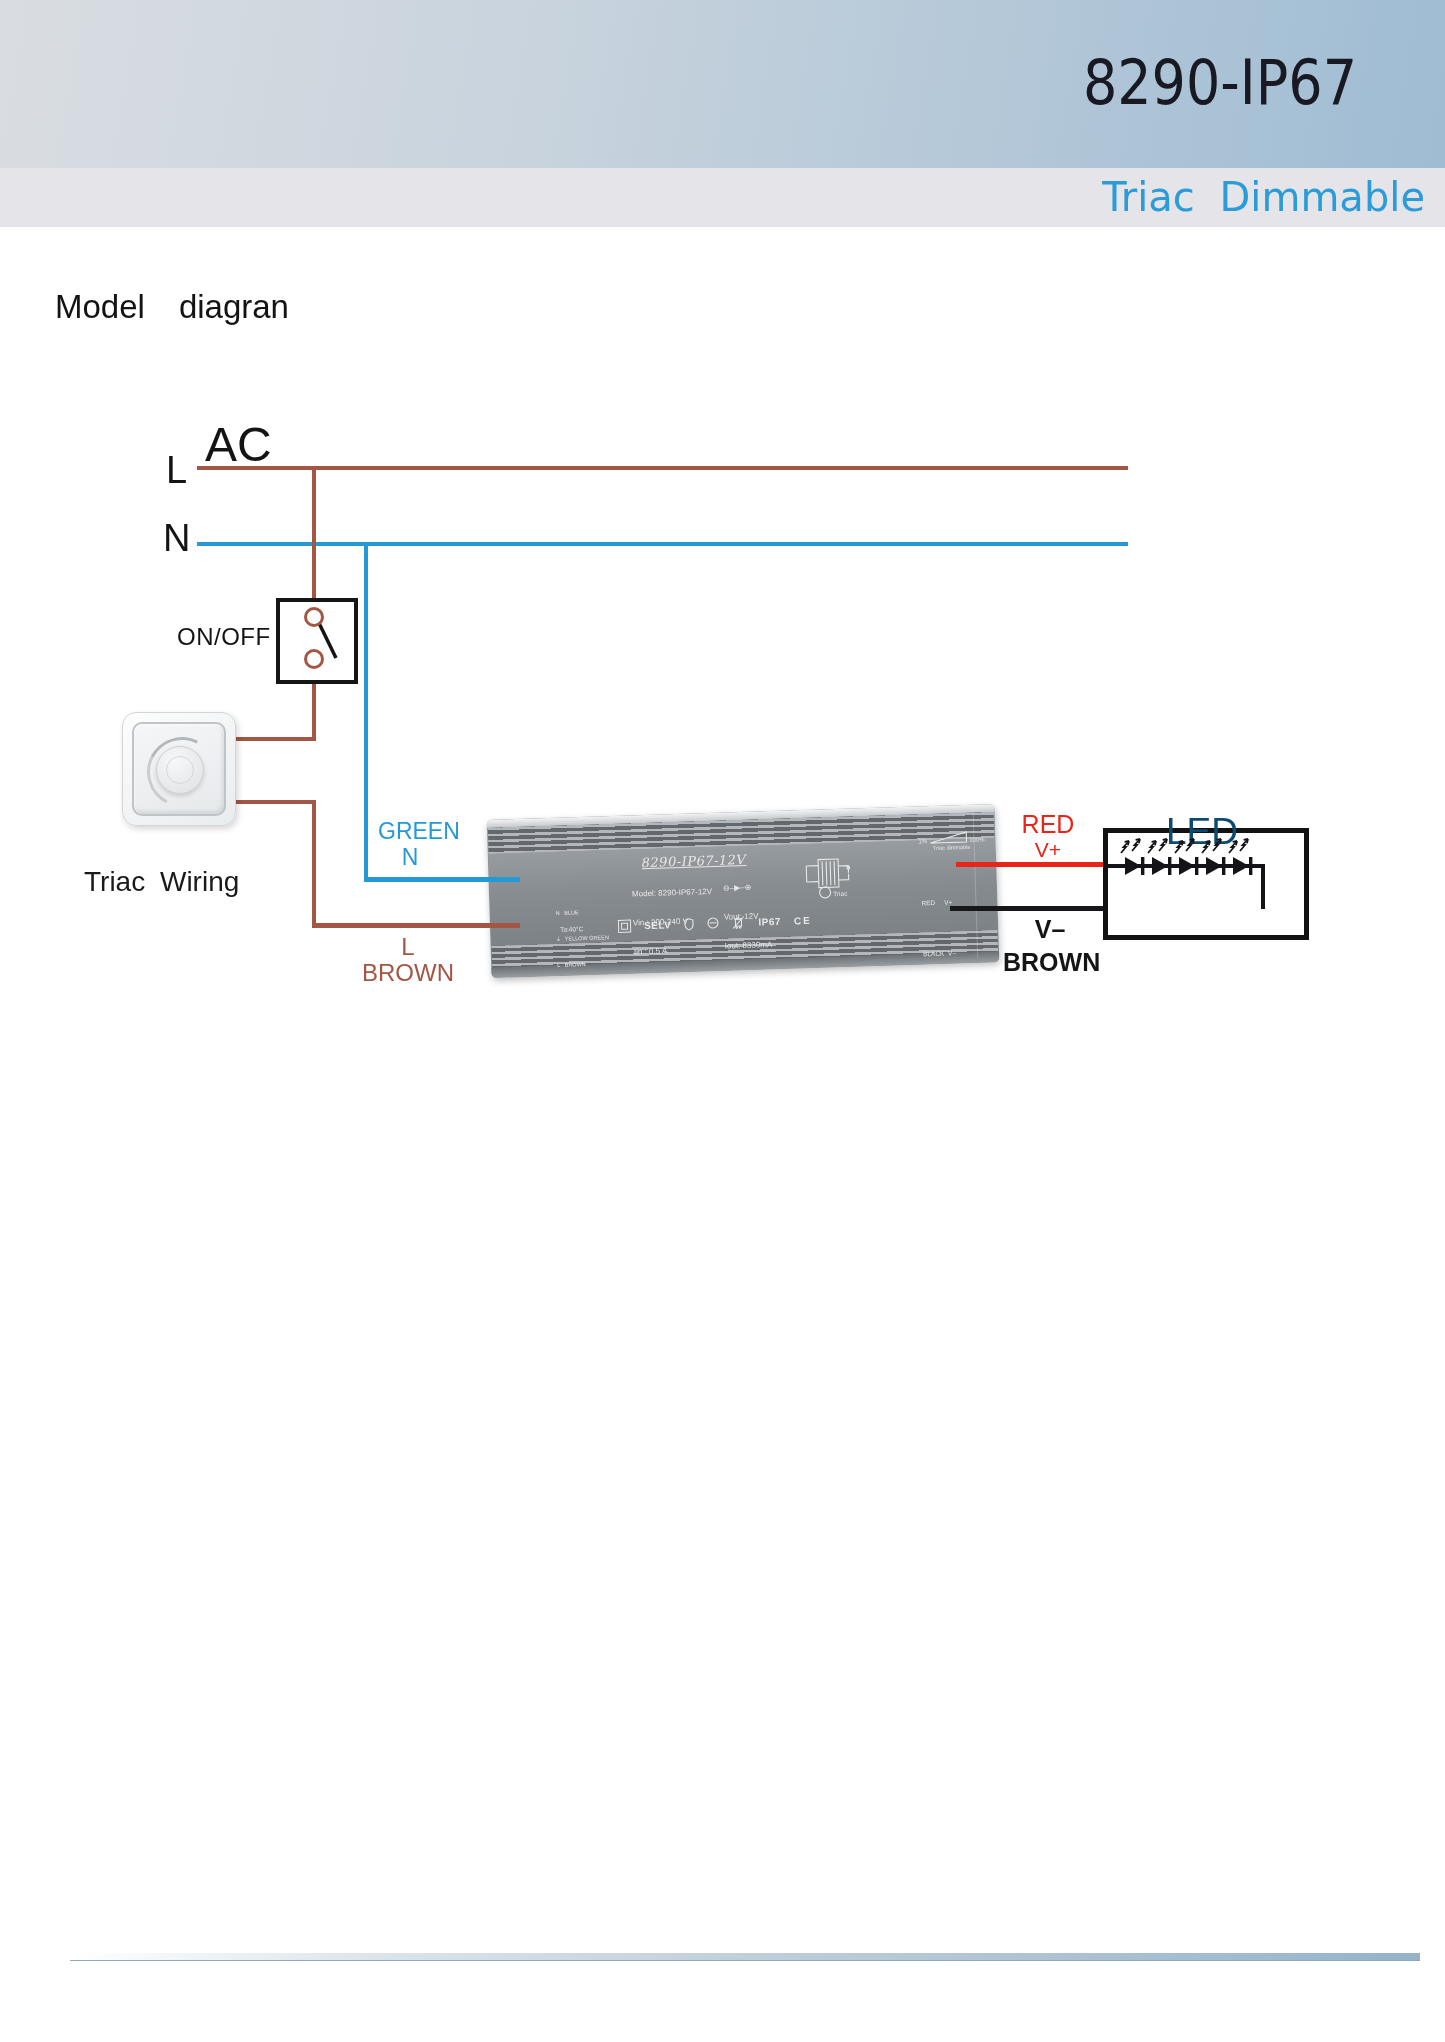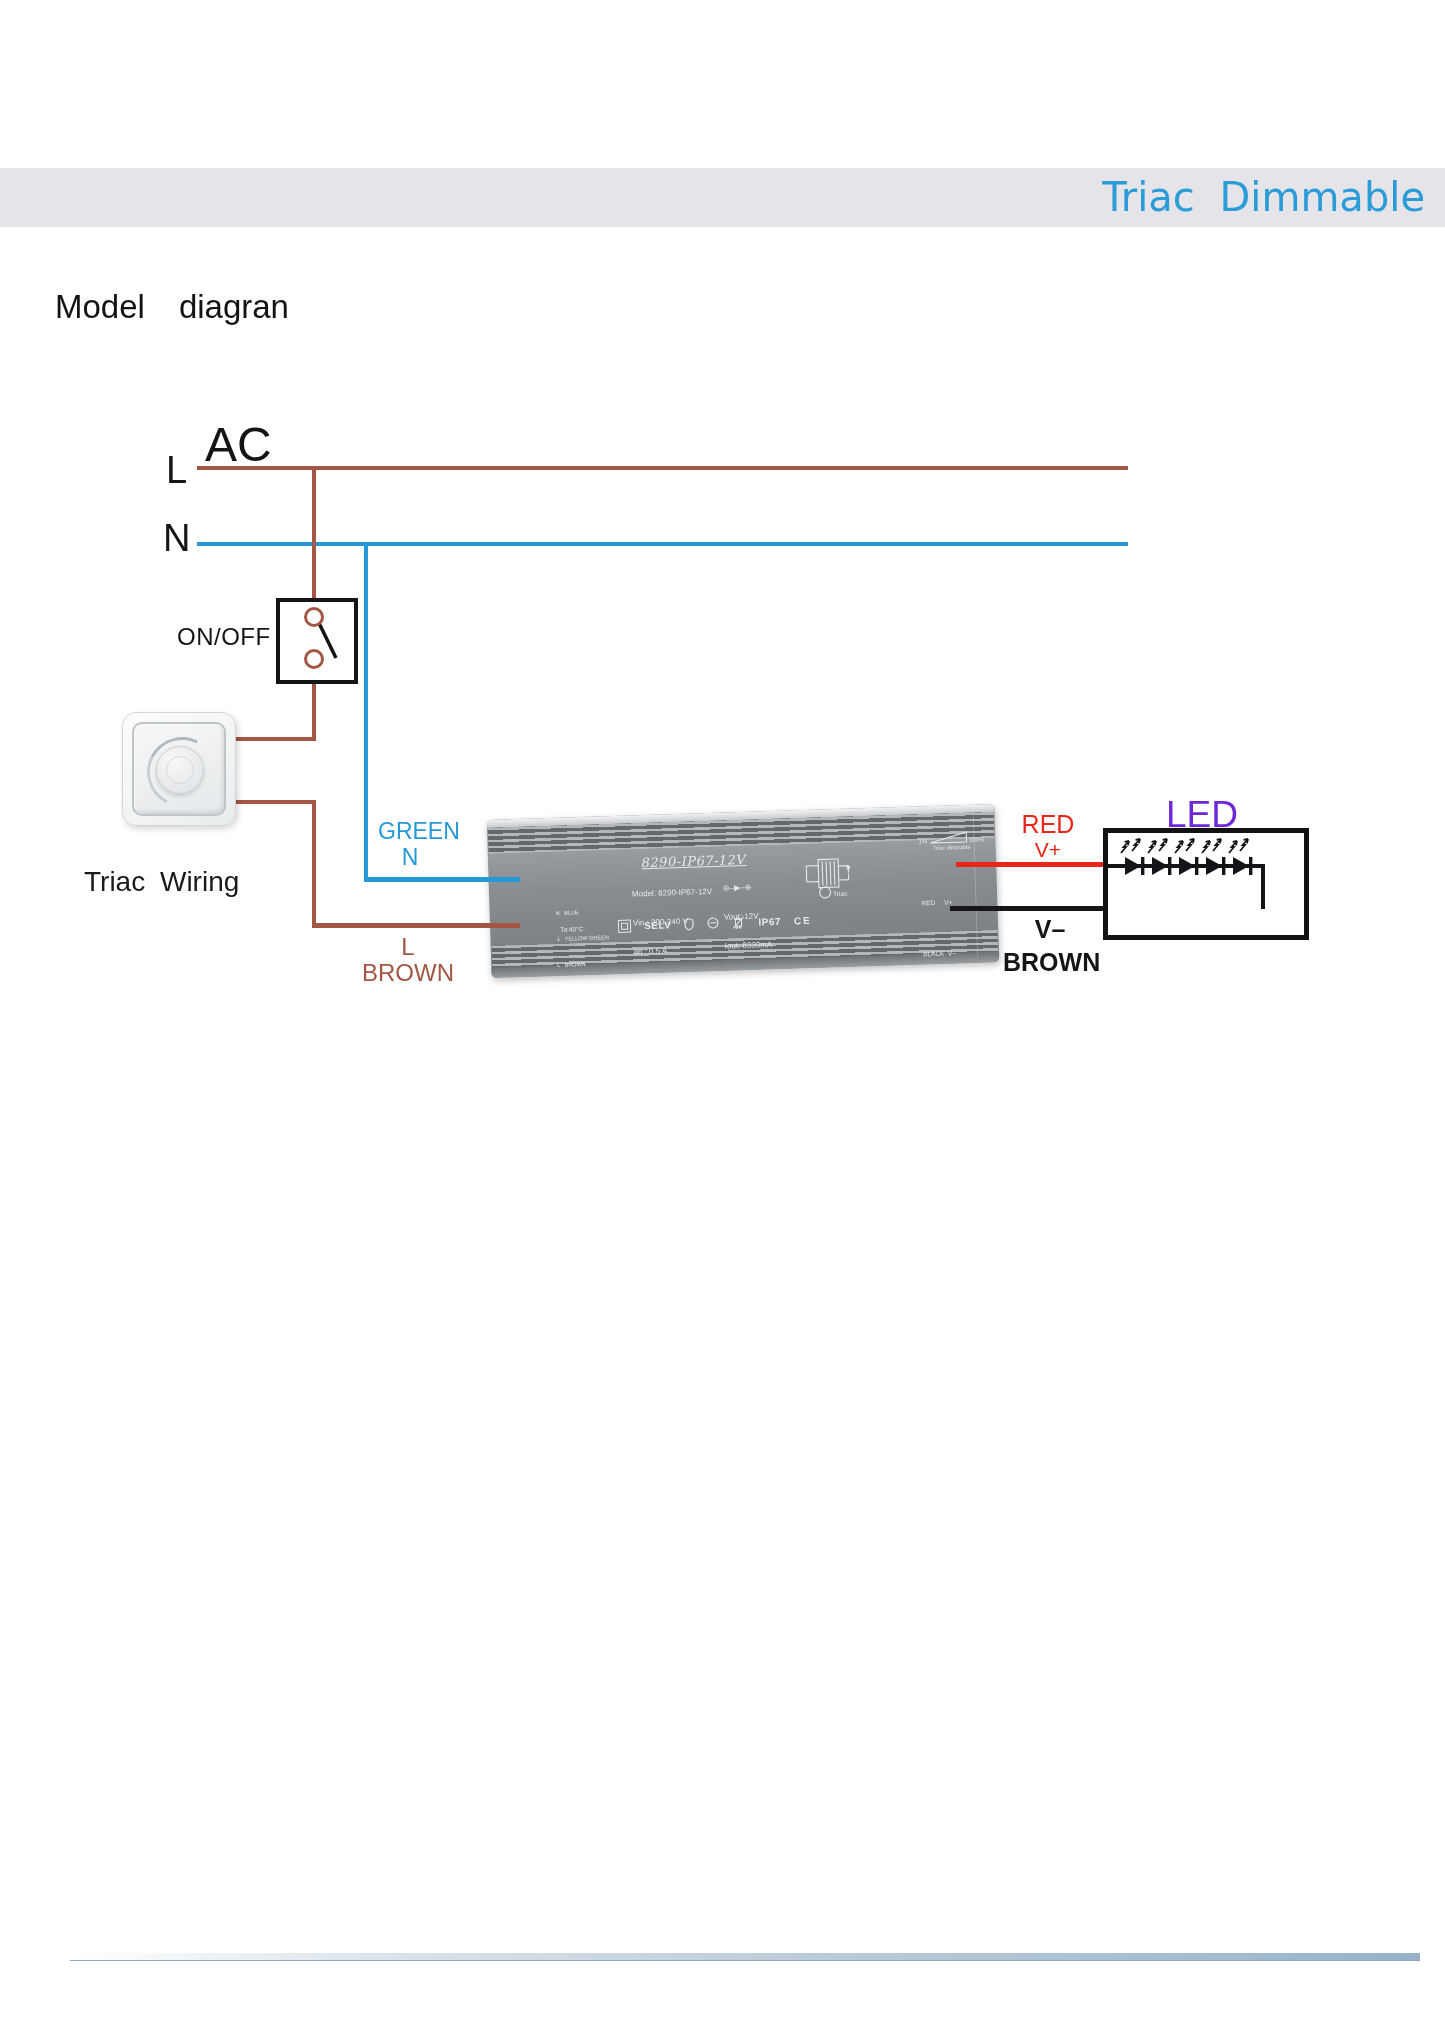--- a/index.html
+++ b/index.html
@@ -30,21 +30,21 @@
   .lbl{position:absolute;z-index:4;}
   .ac-lbl{left:205px;top:417px;font-size:48px;}
   .l-lbl{left:166px;top:449px;font-size:38px;}
   .n-lbl{left:163px;top:517px;font-size:38px;}
   .onoff-lbl{left:177px;top:623px;font-size:24px;letter-spacing:.5px;}
   .dimmer-lbl{left:84px;top:866px;font-size:28px;word-spacing:7px;color:#1a1a1a;}
   .blue-tag{left:378px;top:818px;width:64px;text-align:center;font-size:23px;line-height:26px;color:var(--wire-blue,#2599d6);}
   .brown-tag{left:352px;top:934px;width:112px;text-align:center;font-size:24px;line-height:26px;color:var(--wire-brown,#a25744);}
   .red-tag{left:1010px;top:812px;width:76px;text-align:center;color:var(--wire-red,#e9251a);font-size:25px;line-height:25px;font-weight:400;}
   .red-tag .sub{font-size:21px;}
-  .led-lbl{left:1166px;top:794px;font-size:37px;color:#6d28d9;}
+  .led-lbl{left:1166px;top:811px;font-size:37px;color:#0c4a6e;}
   .black-tag{left:1003px;top:913px;width:94px;text-align:center;color:#151515;font-size:25px;line-height:33px;font-weight:600;}
 
   
   .switch-box{position:absolute;left:276px;top:598px;width:74px;height:78px;border:4px solid #151515;background:#fff;z-index:3;}
   .sw-svg{position:absolute;left:293px;top:598px;z-index:4;}
 
   
   .dimmer{position:absolute;left:122px;top:712px;width:112px;height:112px;z-index:3;
     background:linear-gradient(145deg,#fdfdfd,#e9eced);border:1px solid #d2d6d9;border-radius:14px;
     box-shadow:2px 3px 6px rgba(0,0,0,.16);}
@@ -101,20 +101,23 @@
   
   .footer-rule{position:absolute;left:70px;top:1953px;width:1350px;height:7px;
     background:linear-gradient(90deg,#ffffff 0%,#dde5eb 22%,#bccbd8 55%,#a3bcd0 85%,#97b2c8 100%);
     border-bottom:1px solid #8fa9bf;}
 </style>
 </head>
 <body>
 
 <div class="page">
 
+  <div class="band-top">
+    <div class="model-title">8290-IP67</div>
+  </div>
   <div class="band-sub">
     <div class="subtitle">Triac Dimmable</div>
   </div>
 
   <h2 class="section-title"><span class="w1">Model</span><span class="w2">diagran</span></h2>
 
   <div>
 
     <div class="lbl ac-lbl">AC</div>
     <div class="lbl l-lbl">L</div>

